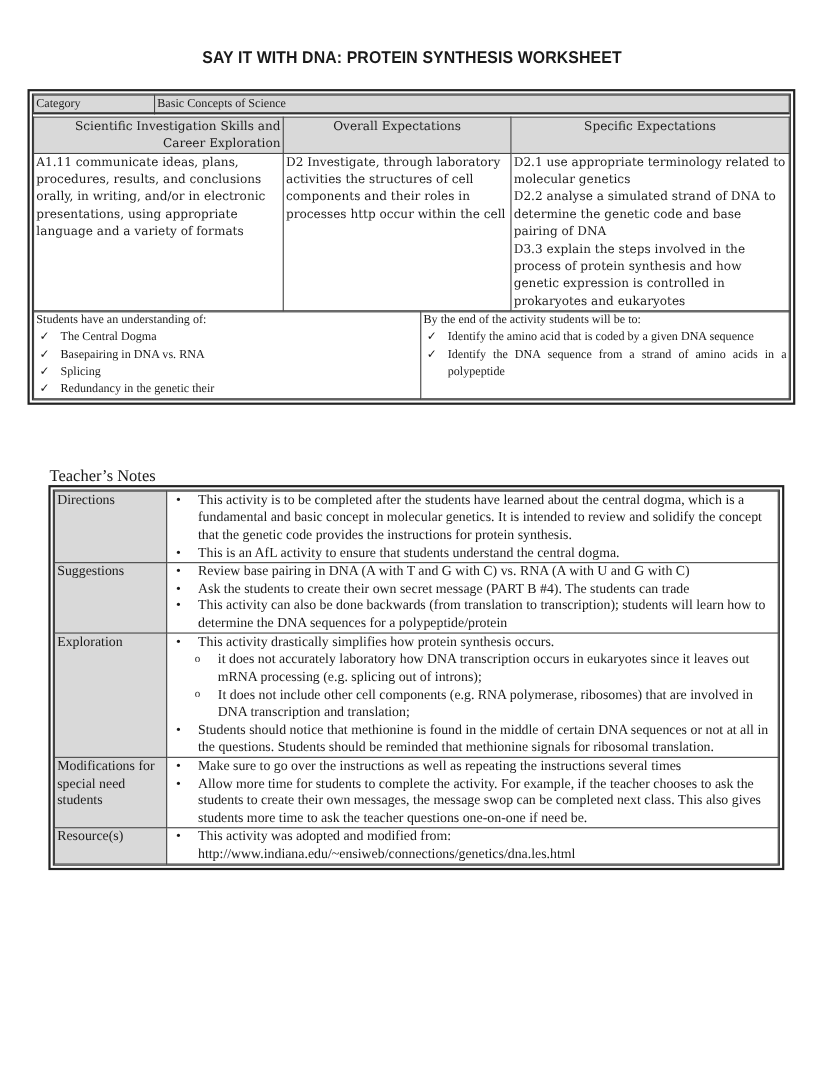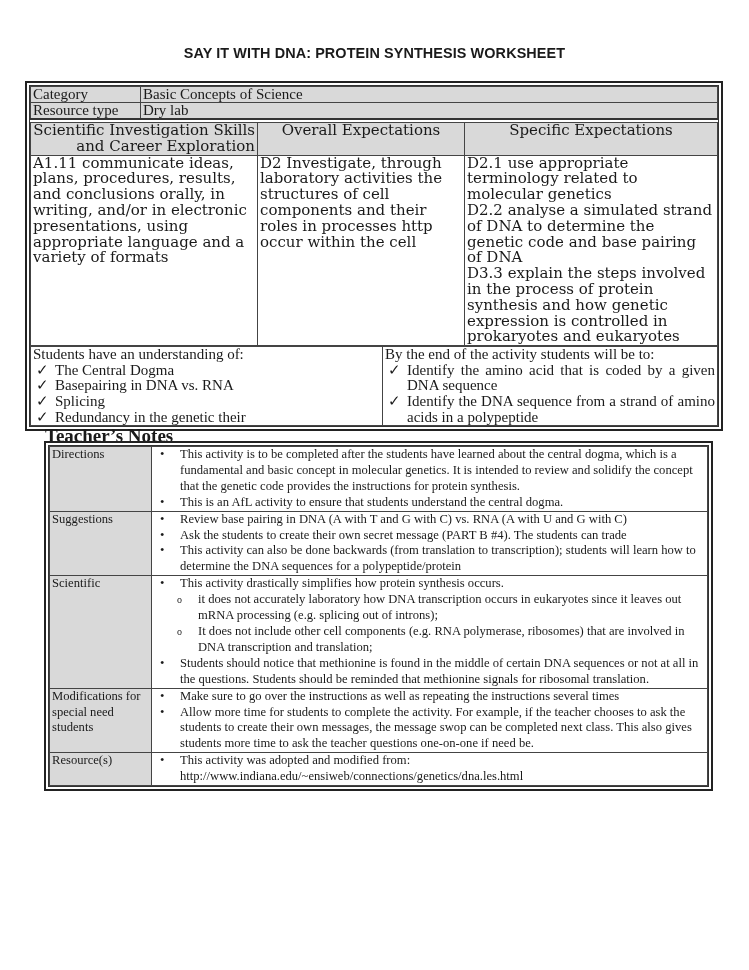--- a/index.html
+++ b/index.html
@@ -11,60 +11,56 @@
     .title {
       position: absolute; left: 0; top: 44px; width: 749px; text-align: center;
       font-family: "Liberation Sans", sans-serif; font-weight: bold; font-size: 15.5px;
       letter-spacing: 0.1px; transform: scaleX(0.93);
     }
     .outer {
       position: absolute; border: 2px solid #222; padding: 2px; background:#fff;
     }
     .inner { border: 1px solid #333; }
     table { border-collapse: collapse; width: 100%; table-layout: fixed; }
-    td { border: 1px solid #444; vertical-align: top; padding: 0 2px; font-size: 15px; line-height: 15.8px; }
+    td { border: 1px solid #444; vertical-align: top; padding: 0 2px; font-size: 11px; line-height: 15.8px; }
     .cond { font-family: "Liberation Serif", serif; font-size: 12.6px; }
     .gray { background: #d9d9d9; }
     .center { text-align: center; }
     .chk { list-style: none; margin: 0; padding: 0; }
     .chk li { position: relative; padding-left: 22px; }
     .chk li .ck { position: absolute; left: 3px; top: 0; }
     .goal li { text-align: justify; }
     .bul { list-style: none; margin: 0; padding: 0; }
     .bul > li { position: relative; padding-left: 26px; }
     .bul > li > .dot { position: absolute; left: 6px; top: 0; }
     .sub { list-style: none; margin: 0; padding: 0; }
     .sub > li { position: relative; padding-left: 44px; }
     .sub > li > .o { position: absolute; left: 23px; top: 0; font-size: 10px; }
     .notes-head {
       position: absolute; left: 45px; top: 425px;
-      font-family: "Liberation Serif", serif; font-weight: bold; font-size: 19px; text-align: center;
+      font-family: "Liberation Serif", serif; font-weight: normal; font-size: 15px; text-align: center;
     }
     .notes td { font-family: "Liberation Serif", serif; font-size: 12.6px; line-height: 15.9px; margin-left: 16px; }
   </style>
 </head>
 <body>
 
 <div class="title">SAY IT WITH DNA: PROTEIN SYNTHESIS WORKSHEET</div>
 
 <div class="outer" style="left:25px; top:81px; width:690px;">
   <div class="inner">
     <table class="cond" style="border-bottom:2px solid #333;">
       <colgroup>
           <col style="width:110px">
           <col>
         </colgroup>
       <tbody>
           <tr class="gray">
         <td style="line-height:15px;">Category</td>
         <td style="line-height:15px;">Basic Concepts of Science</td>
-      </tr>
-      <tr class="gray">
-        <td style="line-height:15px;">Resource type</td>
-        <td style="line-height:15px;">Dry lab</td>
       </tr>
     </tbody>
       </table>
     <table style="margin-top:2px;">
       <colgroup>
           <col style="width:227px">
           <col style="width:207px">
           <col>
         </colgroup>
       <tbody>
@@ -136,21 +132,21 @@
         <td class="gray">Suggestions</td>
         <td>
           <ul class="bul">
             <li><span class="dot">•</span><span>Review base pairing in DNA (A with T and G with C) vs. RNA (A with U and G with C)</span></li>
             <li><span class="dot">•</span><span>Ask the students to create their own secret message (PART B #4). The students can trade</span></li>
             <li><span class="dot">•</span><span>This activity can also be done backwards (from translation to transcription); students will learn how to determine the DNA sequences for a polypeptide/protein</span></li>
           </ul>
         </td>
       </tr>
       <tr>
-        <td class="gray">Scientific</td>
+        <td class="gray">Exploration</td>
         <td>
           <ul class="bul">
             <li><span class="dot">•</span><span>This activity drastically simplifies how protein synthesis occurs.</span>
               <ul class="sub" style="margin-left:-26px;">
                 <li><span class="o">o</span><span> it does not accurately laboratory how DNA transcription occurs in eukaryotes since it leaves out mRNA processing (e.g. splicing out of introns);</span></li>
                 <li><span class="o">o</span><span>It does not include other cell components (e.g. RNA polymerase, ribosomes) that are involved in DNA transcription and translation;</span></li>
               </ul>
             </li>
             <li><span class="dot">•</span><span>Students should notice that methionine is found in the middle of certain DNA sequences or not at all in the questions. Students should be reminded that methionine signals for ribosomal translation.</span></li>
           </ul>

